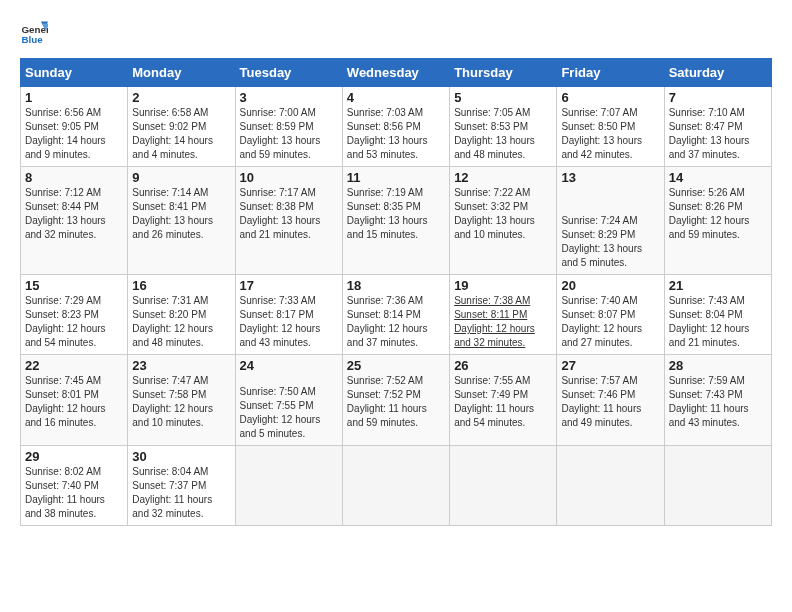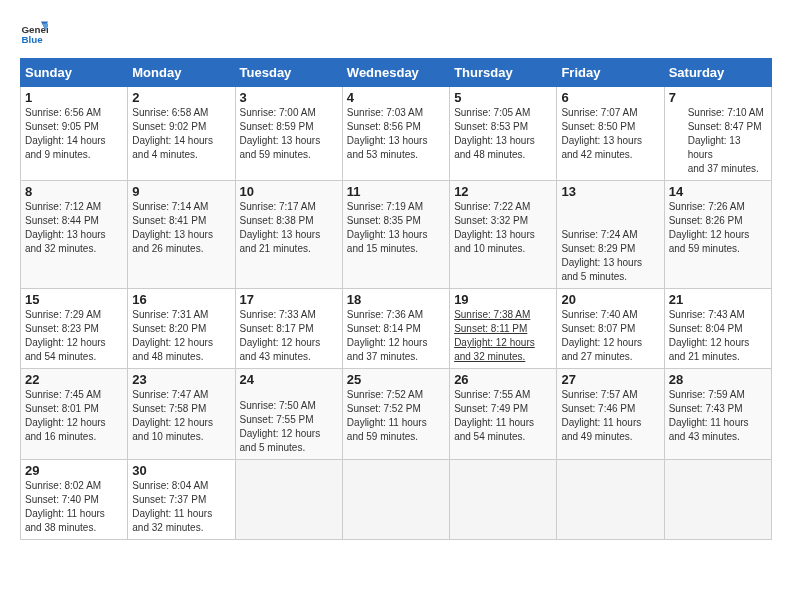--- a/index.html
+++ b/index.html
@@ -158,21 +158,21 @@
           </td>
           <td>
             <span class="day-num">6</span>
             <div class="day-info" style="white-space: pre-line;">Sunrise: 7:07 AM
 Sunset: 8:50 PM
 Daylight: 13 hours
 and 42 minutes.</div>
           </td>
           <td>
             <span class="day-num">7</span>
-            <div class="day-info" style="white-space: pre-line; margin-left: 19px;">Sunrise: 7:10 AM
+            <div class="day-info" style="white-space: pre-line;">Sunrise: 7:10 AM
 Sunset: 8:47 PM
 Daylight: 13 hours
 and 37 minutes.</div>
           </td>
         </tr>
         <tr>
           <td>
             <span class="day-num">8</span>
             <div class="day-info" style="white-space: pre-line;">Sunrise: 7:12 AM
 Sunset: 8:44 PM
@@ -209,21 +209,21 @@
           </td>
           <td>
             <span class="day-num">13</span>
             <div class="day-info" style="white-space: pre-line; margin-top: 29px;">Sunrise: 7:24 AM
 Sunset: 8:29 PM
 Daylight: 13 hours
 and 5 minutes.</div>
           </td>
           <td>
             <span class="day-num">14</span>
-            <div class="day-info" style="white-space: pre-line;">Sunrise: 7:26 AM
+            <div class="day-info" style="white-space: pre-line;">Sunrise: 5:26 AM
 Sunset: 8:26 PM
 Daylight: 12 hours
 and 59 minutes.</div>
           </td>
         </tr>
         <tr>
           <td>
             <span class="day-num">15</span>
             <div class="day-info" style="white-space: pre-line;">Sunrise: 7:29 AM
 Sunset: 8:23 PM

